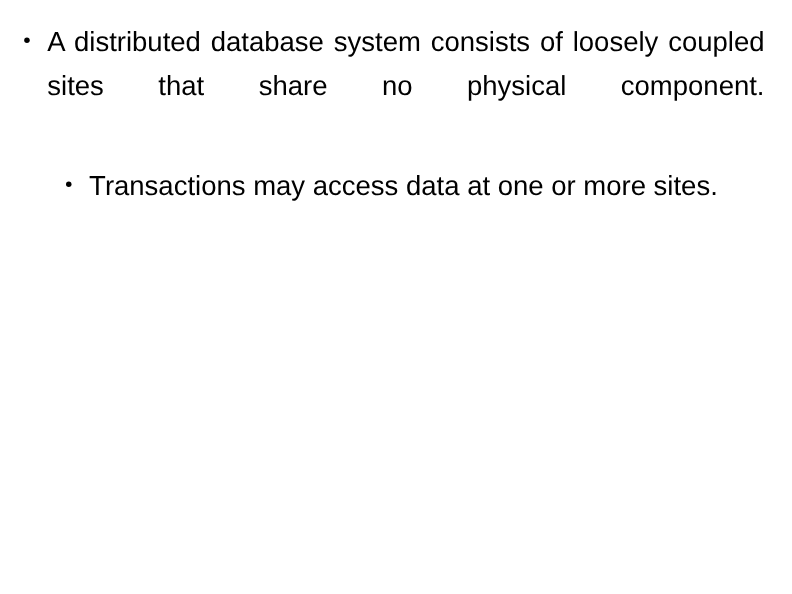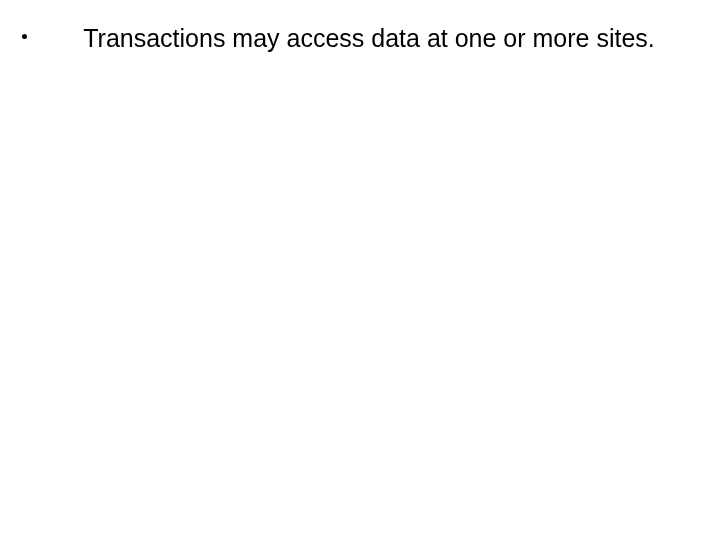--- a/index.html
+++ b/index.html
@@ -59,30 +59,35 @@
   }
 
   
   .bullet-text::after {
     content: "";
     display: inline-block;
     width: 100%;
   }
 
   .bullet-item.no-justify {
-    text-align: center;
+    text-align: left;
+    margin-left: 38px;
   }
 </style>
 </head>
 <body>
 
 <div class="slide">
 
   <ul class="bullet-list">
 
+    <li class="bullet-item">
+      <span class="bullet-marker"></span>
+      <span class="bullet-text">A distributed database system consists of loosely coupled sites that share no physical component.</span>
+    </li>
 
 
     <li class="bullet-item no-justify">
       <span class="bullet-marker"></span>
       <span class="bullet-text">Transactions may access data at one or more sites.</span>
     </li>
 
   </ul>
 
 </div>

